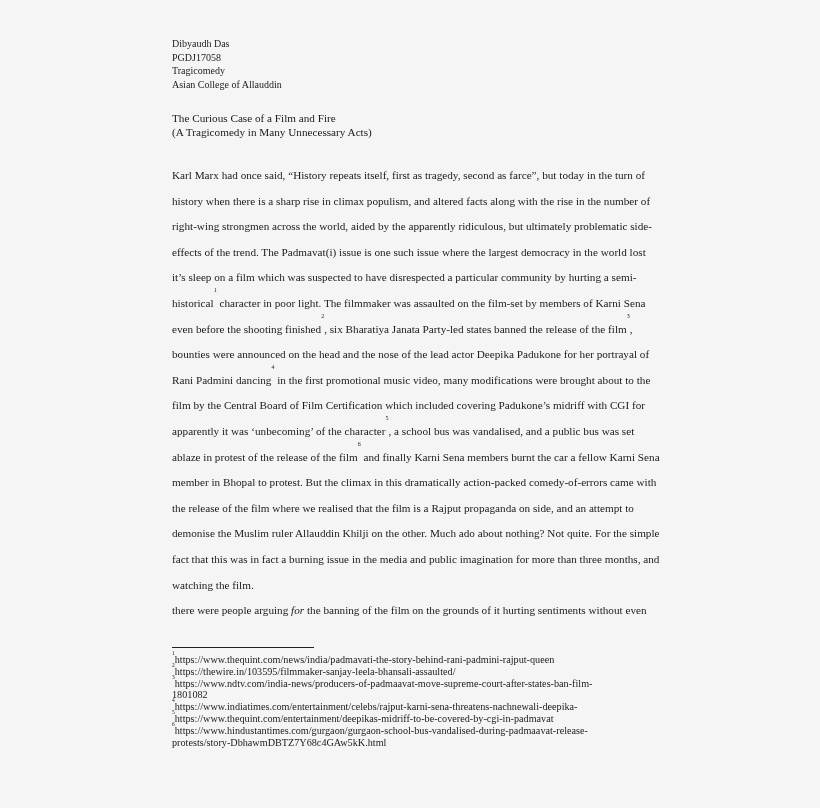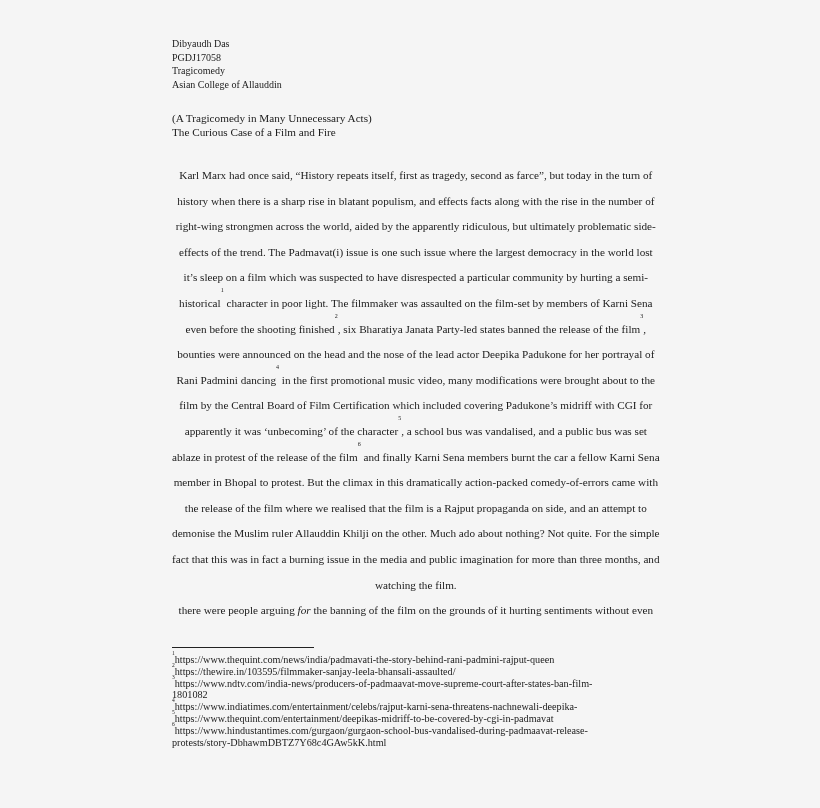--- a/index.html
+++ b/index.html
@@ -7,48 +7,48 @@
       width: 820px; height: 808px;
       background: #f5f5f5;
       font-family: "Liberation Serif", "DejaVu Serif", serif;
       color: #1a1a1a;
       position: relative;
       overflow: hidden;
     }
     .page { position: absolute; left: 172px; top: 0; width: 480px; }
     .header { position: absolute; top: 37px; left: 0; font-size: 10px; line-height: 13.5px; }
     .title { position: absolute; top: 112px; left: 0; font-size: 11.2px; line-height: 13.5px; }
-    .body { position: absolute; top: 163px; left: 0; font-size: 11.2px; line-height: 25.6px; white-space: nowrap; text-align: center; }
+    .body { position: absolute; top: 163px; left: 0; font-size: 11.2px; line-height: 25.6px; white-space: nowrap; }
     .body .ln { display: block; height: 25.6px; }
     sup { font-size: 6px; vertical-align: top; position: relative; top: -1px; line-height: 0; }
     .rule { position: absolute; top: 647px; left: 0; width: 142px; height: 1px; background: #222; }
     .notes { position: absolute; top: 654px; left: 0; font-size: 10.2px; line-height: 11.8px; white-space: nowrap; }
     .notes .note { display: block; }
     .notes .u { }
     .notes sup { font-size: 5.5px; }
   </style>
 </head>
 <body>
 
 <div class="page">
   <div class="header">
     <div>Dibyaudh Das</div>
     <div>PGDJ17058</div>
     <div>Tragicomedy</div>
     <div>Asian College of Allauddin</div>
   </div>
 
   <div class="title">
+    <div>The Curious Case of a Film and Fire</div>
     <div>(A Tragicomedy in Many Unnecessary Acts)</div>
-    <div>The Curious Case of a Film and Fire</div>
   </div>
 
   <div class="body" id="body">
       <span class="ln">Karl Marx had once said, “History repeats itself, first as tragedy, second as farce”, but today in the turn of</span>
-      <span class="ln">history when there is a sharp rise in blatant populism, and effects facts along with the rise in the number of</span>
+      <span class="ln">history when there is a sharp rise in climax populism, and altered facts along with the rise in the number of</span>
       <span class="ln">right-wing strongmen across the world, aided by the apparently ridiculous, but ultimately problematic side-</span>
       <span class="ln">effects of the trend. The Padmavat(i) issue is one such issue where the largest democracy in the world lost</span>
       <span class="ln">it’s sleep on a film which was suspected to have disrespected a particular community by hurting a semi-</span>
       <span class="ln">historical<sup>1</sup> character in poor light. The filmmaker was assaulted on the film-set by members of Karni Sena</span>
       <span class="ln">even before the shooting finished<sup>2</sup>, six Bharatiya Janata Party-led states banned the release of the film<sup>3</sup>,</span>
       <span class="ln">bounties were announced on the head and the nose of the lead actor Deepika Padukone for her portrayal of</span>
       <span class="ln">Rani Padmini dancing<sup>4</sup> in the first promotional music video, many modifications were brought about to the</span>
       <span class="ln">film by the Central Board of Film Certification which included covering Padukone’s midriff with CGI for</span>
       <span class="ln">apparently it was ‘unbecoming’ of the character<sup>5</sup>, a school bus was vandalised, and a public bus was set</span>
       <span class="ln">ablaze in protest of the release of the film<sup>6</sup> and finally Karni Sena members burnt the car a fellow Karni Sena</span>

